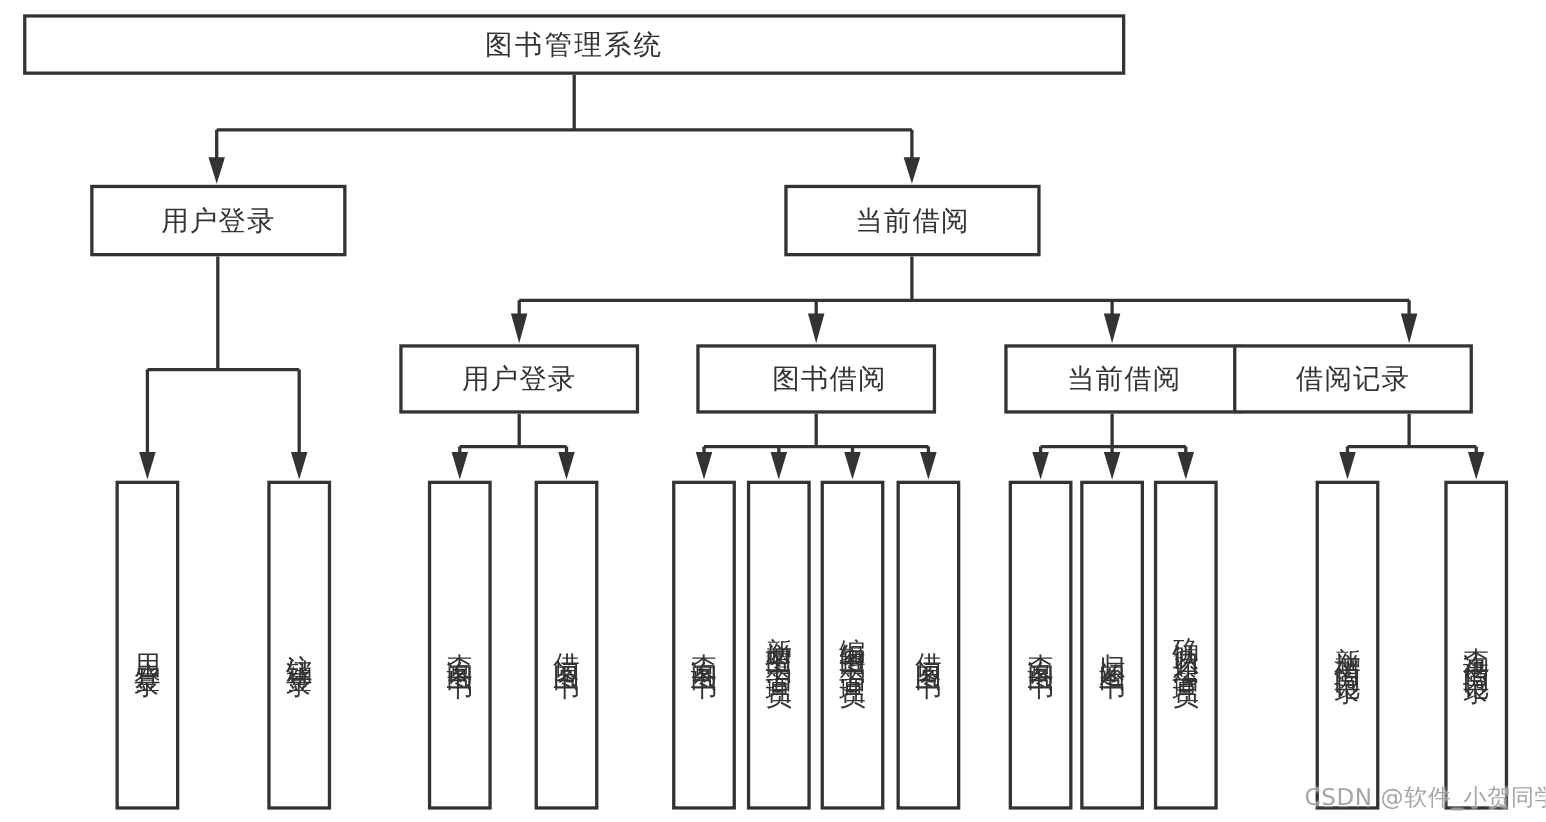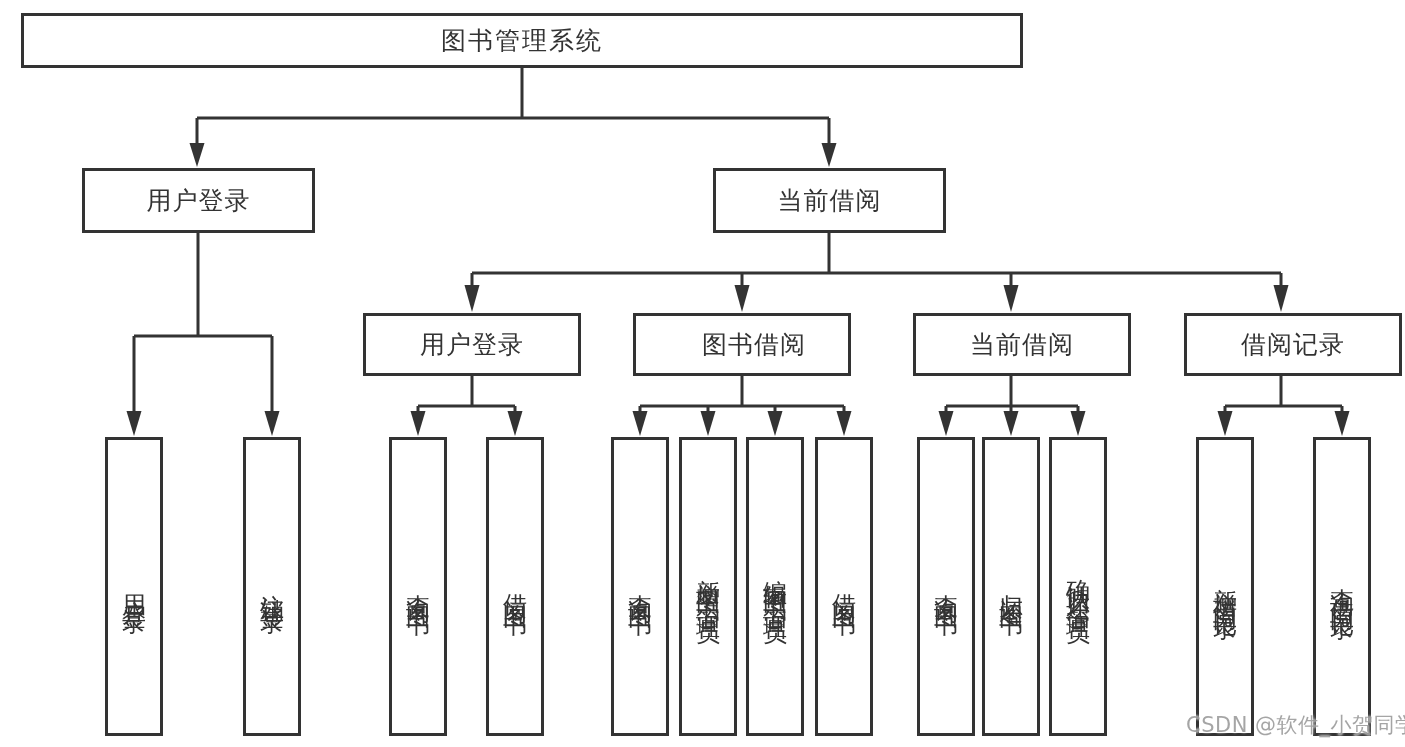--- a/index.html
+++ b/index.html
@@ -24,21 +24,21 @@
     font-size:24px;letter-spacing:6px;line-height:1;white-space:nowrap;
   }
   
   .b-root{left:21px;top:13px;width:1002px;height:55px;}
   .b-userlogin{left:82px;top:168px;width:233px;height:65px;}
   .b-bookmgmt{left:713px;top:168px;width:233px;height:65px;}
   .lv3{top:313px;width:218px;height:63px;}
   .b-newbook{left:363px;}
   .b-borrowing{left:633px;padding-left:24px;}
   .b-current{left:902px;margin-left:11px;}
-  .b-records{left:1184px;}
+  .b-records{left:1121px;}
   .lv4{top:437px;width:58px;height:299px;}
   .c1{left:105px;}  .c2{left:243px;}
   .c3{left:389px;}  .c4{left:486px;}
   .c5{left:611px;}  .c6{left:679px;}
   .c7{left:746px;}  .c8{left:815px;}
   .c9{left:917px;}  .c10{left:982px;} .c11{left:1049px;}
   .c12{left:1196px;} .c13{left:1313px;}
   .watermark{
     position:absolute;left:1186px;top:711px;z-index:5;
     font-size:21px;letter-spacing:0.5px;color:#9e9e9e;opacity:0.92;

